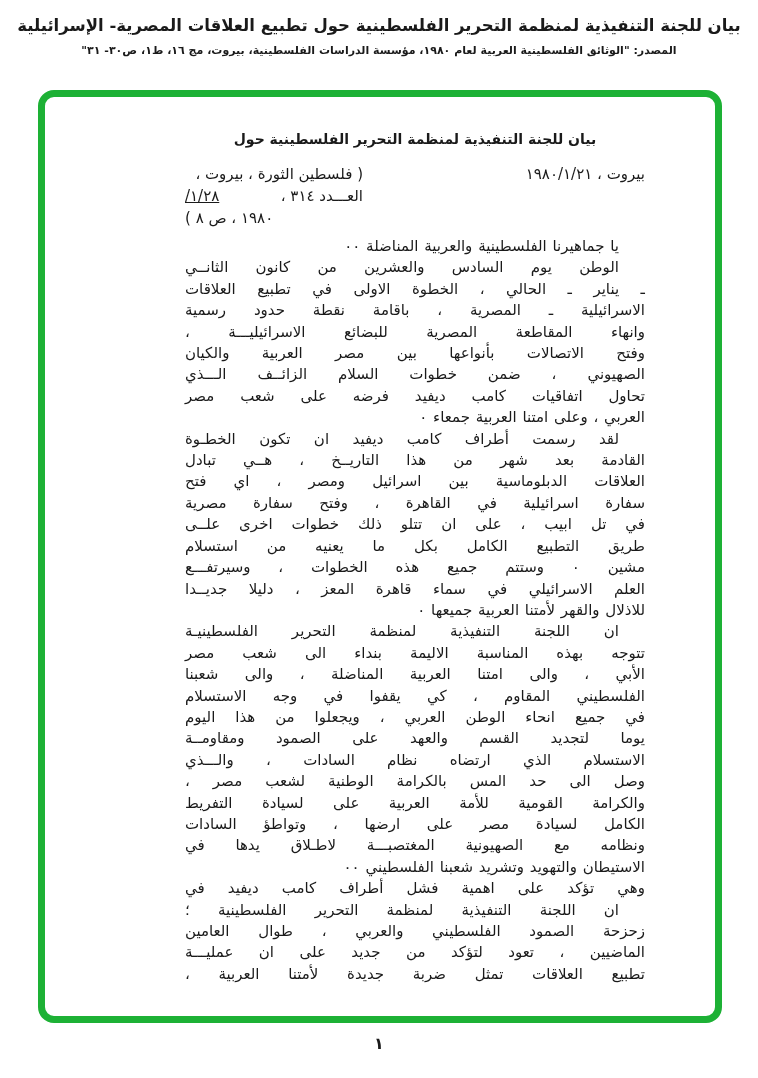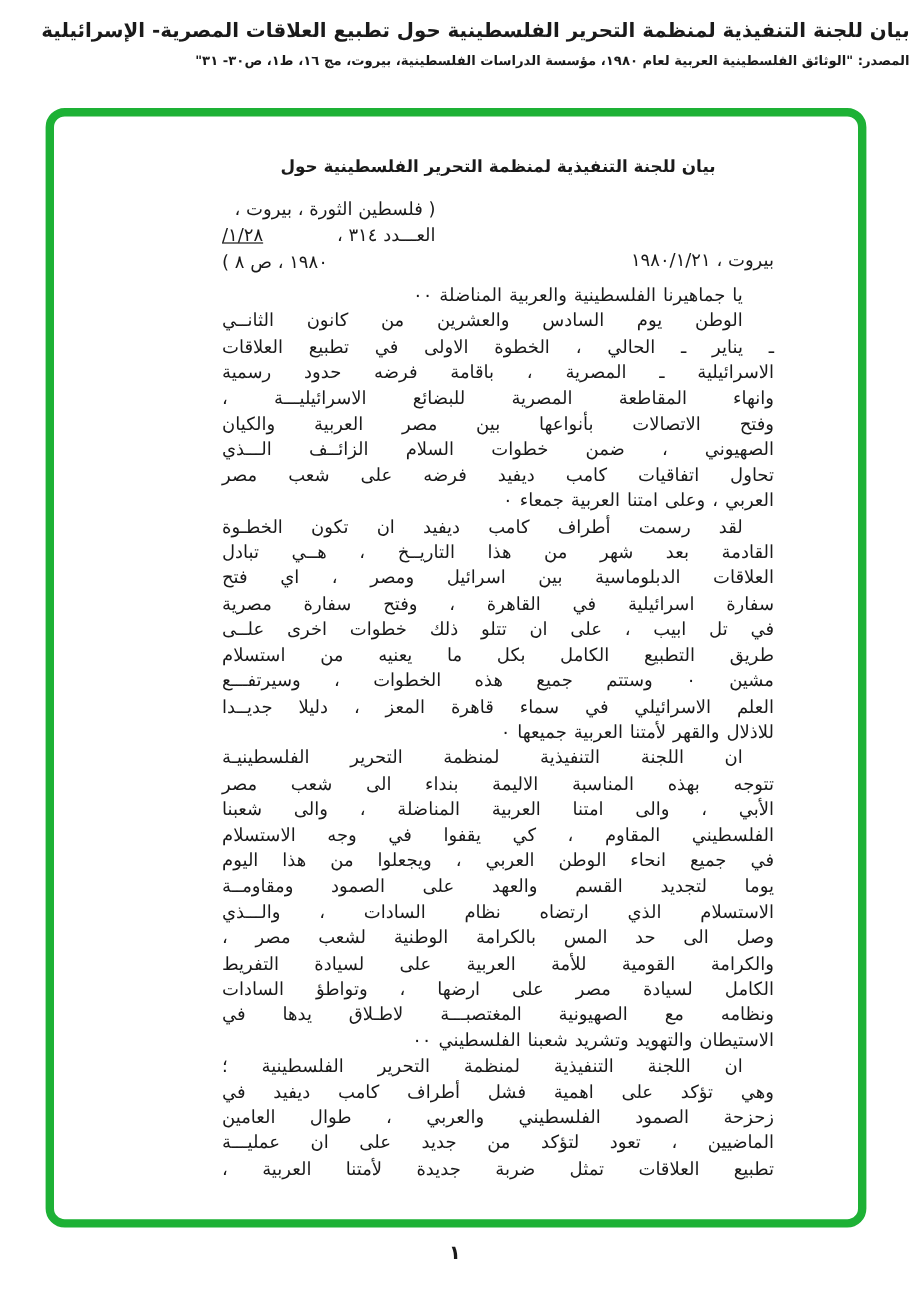--- a/index.html
+++ b/index.html
@@ -1,35 +1,35 @@
 <!DOCTYPE html>
 <html lang="ar" style="--green: #1db135; --ink: #1a1a1a;"><head>
 <meta charset="utf-8">
 <style>
   html,body{margin:0;padding:0;background:#ffffff;}
   .page{
     position:relative;width:758px;height:1078px;background:#ffffff;
     font-family:"DejaVu Sans",sans-serif;color:var(--ink,#1a1a1a);
     overflow:hidden;direction:rtl;
   }
-  .top-header{position:absolute;top:16px;left:0;right:0;}
+  .top-header{position:absolute;top:16px;left:0;right:0;text-align:center;}
   .header-title{font-size:16.5px;font-weight:bold;}
   .source-line{margin-top:9px;font-size:11px;font-weight:bold;}
   .frame{
     position:absolute;left:38px;top:90px;width:684px;height:933px;
     border:7px solid var(--green,#1db135);border-radius:16px;box-sizing:border-box;
     background:transparent;
   }
   .content{position:absolute;top:126px;right:113px;width:460px;direction:rtl;}
   .doc-title{font-size:14px;font-weight:bold;line-height:26px;text-align:center;margin-bottom:11px;}
   .cite-row{
     display:flex;justify-content:space-between;align-items:flex-start;
     font-size:15px;line-height:22px;margin-bottom:7px;
   }
-  .dateline{white-space:nowrap;margin-top:43px;}
+  .dateline{white-space:nowrap;}
   .cite-block{width:178px;}
   .cite-line{white-space:nowrap;}
   .cite-line2{display:flex;justify-content:space-between;}
   .cite-line3{text-align:left;}
   .num-ltr{direction:ltr;unicode-bidi:bidi-override;text-decoration:underline;}
   .body-text{font-size:15px;line-height:21.4px;word-spacing:1px;}
   .bline{text-align:justify;text-align-last:justify;}
   .bline.last{text-align-last:right;}
   .bline.indent{text-indent:26px;}
   .pageno{position:absolute;top:1034px;left:0;right:0;text-align:center;font-size:16px;font-weight:bold;}
@@ -62,21 +62,21 @@
         </div>
         <div class="cite-line cite-line3">١٩٨٠ ، ص ٨ )</div>
       </div>
     </div>
 
     <div class="body-text">
 
     <div class="bline indent last">يا جماهيرنا الفلسطينية والعربية المناضلة ٠٠</div>
         <div class="bline indent">الوطن يوم السادس والعشرين من كانون الثانــي</div>
         <div class="bline">ـ يناير ـ الحالي ، الخطوة الاولى في تطبيع العلاقات</div>
-        <div class="bline">الاسرائيلية ـ المصرية ، باقامة فرضه حدود رسمية</div>
+        <div class="bline">الاسرائيلية ـ المصرية ، باقامة نقطة حدود رسمية</div>
         <div class="bline">وانهاء المقاطعة المصرية للبضائع الاسرائيليـــة ،</div>
         <div class="bline">وفتح الاتصالات بأنواعها بين مصر العربية والكيان</div>
         <div class="bline">الصهيوني ، ضمن خطوات السلام الزائــف الـــذي</div>
         <div class="bline">تحاول اتفاقيات كامب ديفيد فرضه على شعب مصر</div>
         <div class="bline last">العربي ، وعلى امتنا العربية جمعاء ٠</div>
         <div class="bline indent">لقد رسمت أطراف كامب ديفيد ان تكون الخطـوة</div>
         <div class="bline">القادمة بعد شهر من هذا التاريــخ ، هــي تبادل</div>
         <div class="bline">العلاقات الدبلوماسية بين اسرائيل ومصر ، اي فتح</div>
         <div class="bline">سفارة اسرائيلية في القاهرة ، وفتح سفارة مصرية</div>
         <div class="bline">في تل ابيب ، على ان تتلو ذلك خطوات اخرى علــى</div>
@@ -89,22 +89,22 @@
         <div class="bline">الأبي ، والى امتنا العربية المناضلة ، والى شعبنا</div>
         <div class="bline">الفلسطيني المقاوم ، كي يقفوا في وجه الاستسلام</div>
         <div class="bline">في جميع انحاء الوطن العربي ، ويجعلوا من هذا اليوم</div>
         <div class="bline">يوما لتجديد القسم والعهد على الصمود ومقاومــة</div>
         <div class="bline">الاستسلام الذي ارتضاه نظام السادات ، والـــذي</div>
         <div class="bline">وصل الى حد المس بالكرامة الوطنية لشعب مصر ،</div>
         <div class="bline">والكرامة القومية للأمة العربية على لسيادة التفريط</div>
         <div class="bline">الكامل لسيادة مصر على ارضها ، وتواطؤ السادات</div>
         <div class="bline">ونظامه مع الصهيونية المغتصبـــة لاطـلاق يدها في</div>
         <div class="bline last">الاستيطان والتهويد وتشريد شعبنا الفلسطيني ٠٠</div>
+        <div class="bline">وهي تؤكد على اهمية فشل أطراف كامب ديفيد في</div>
         <div class="bline indent">ان اللجنة التنفيذية لمنظمة التحرير الفلسطينية ؛</div>
-        <div class="bline">وهي تؤكد على اهمية فشل أطراف كامب ديفيد في</div>
         <div class="bline">زحزحة الصمود الفلسطيني والعربي ، طوال العامين</div>
         <div class="bline">الماضيين ، تعود لتؤكد من جديد على ان عمليـــة</div>
         <div class="bline">تطبيع العلاقات تمثل ضربة جديدة لأمتنا العربية ،</div>
       </div>
 
   </div>
 
   <div class="pageno">١</div>
 
 </div>

